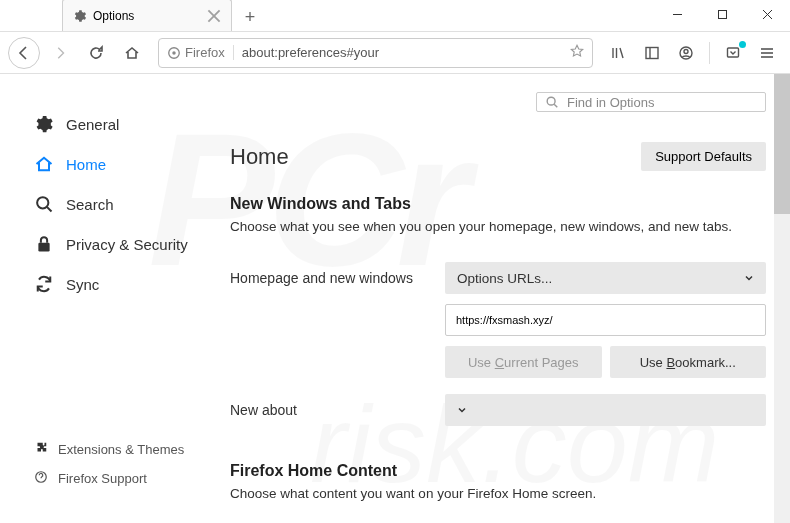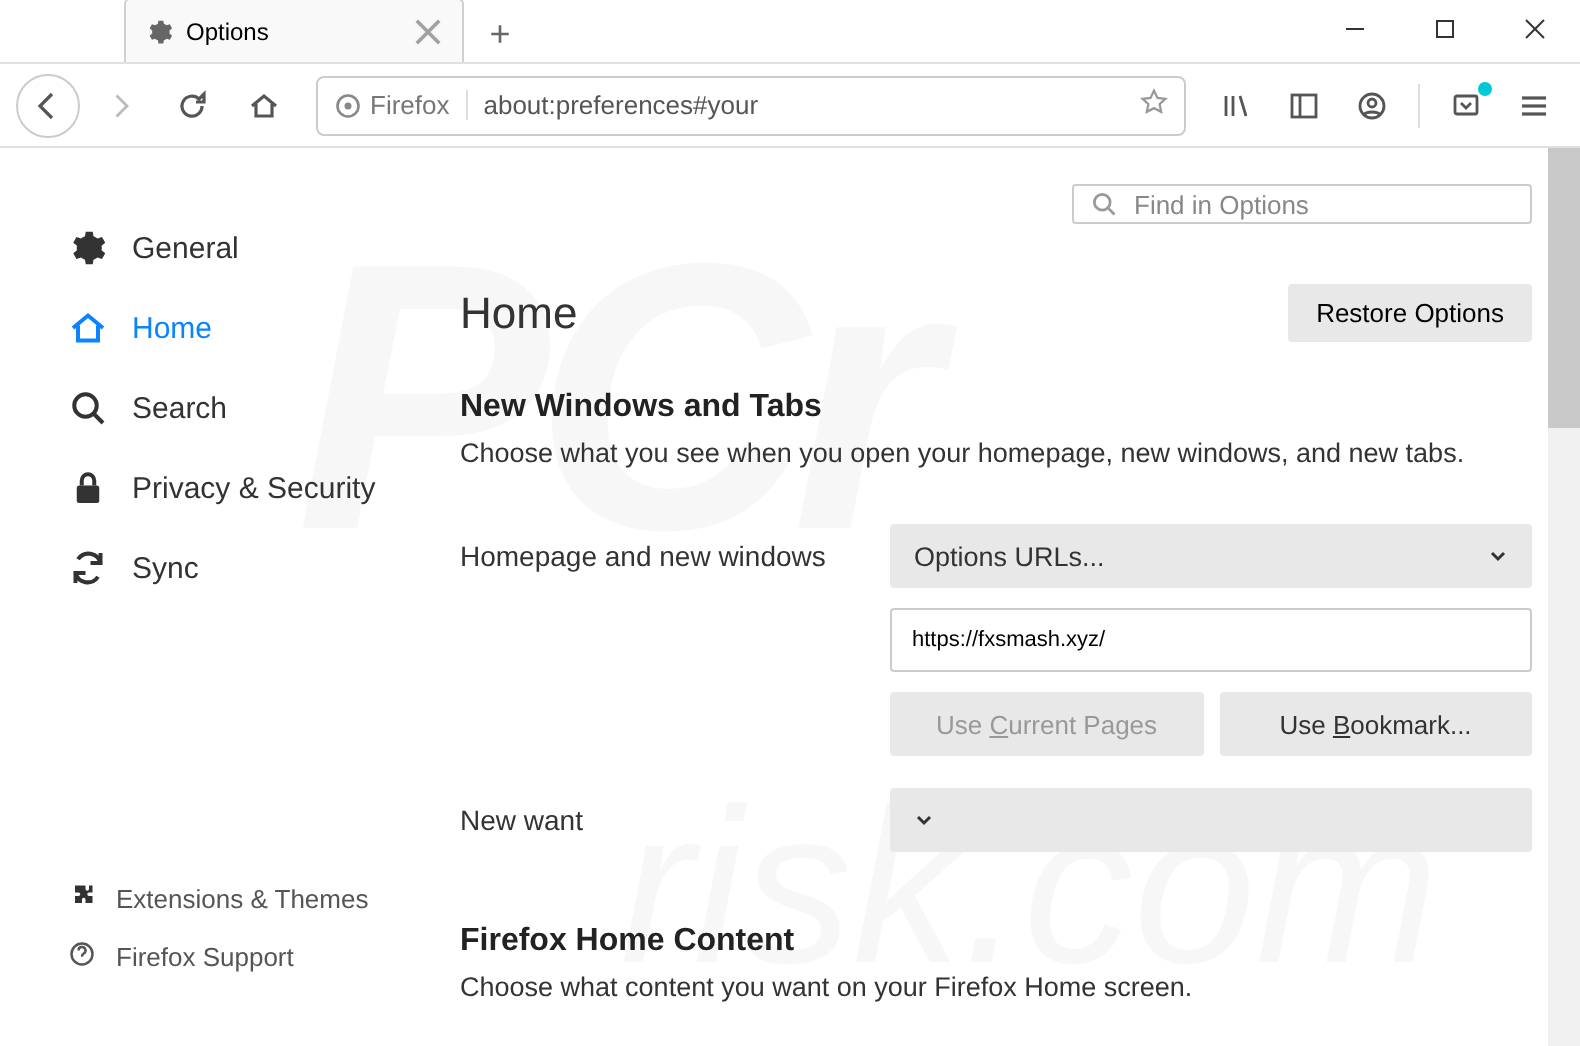--- a/index.html
+++ b/index.html
@@ -243,21 +243,21 @@
     <div class="search-box">
       <svg width="14" height="14" viewBox="0 0 16 16" fill="none" stroke="#999" stroke-width="1.6">
           <circle cx="7" cy="7" r="4.5"></circle>
           <line x1="10.5" y1="10.5" x2="14" y2="14"></line>
         </svg>
       <span>Find in Options</span>
     </div>
 
     <div style="clear:both; display:flex; align-items:center; justify-content:space-between; padding-top:10px;">
       <div class="h1" style="padding-top:0">Home</div>
-      <button class="restore" style="margin-top:0">Restore Options</button>
+      <button class="restore" style="margin-top:0">Support Defaults</button>
     </div>
 
     <div class="h2">New Windows and Tabs</div>
     <div class="desc">Choose what you see when you open your homepage, new windows, and new tabs.</div>
 
     <div class="form-row" style="margin-top:28px;">
       <div class="form-label">Homepage and new windows</div>
       <div class="form-control">
         <div class="select-box">
           <span>Options URLs...</span>
@@ -274,21 +274,21 @@
         <input class="text-input" value="https://fxsmash.xyz/" style="">
       </div>
     </div>
 
     <div class="btn-row">
       <button class="btn disabled">Use <u class="access">C</u>urrent Pages</button>
       <button class="btn">Use <u class="access">B</u>ookmark...</button>
     </div>
 
     <div class="form-row" style="margin-top:16px;">
-      <div class="form-label">New want</div>
+      <div class="form-label">New about</div>
       <div class="form-control">
         <div class="select-box">
           <span><svg width="10" height="10" viewBox="0 0 10 10" fill="none" stroke="#333" stroke-width="1.5">
                 <path d="M2 3.5L5 6.5 8 3.5"></path>
               </svg></span>
         </div>
       </div>
     </div>
 
     <div class="h2" style="margin-top:36px;">Firefox Home Content</div>

